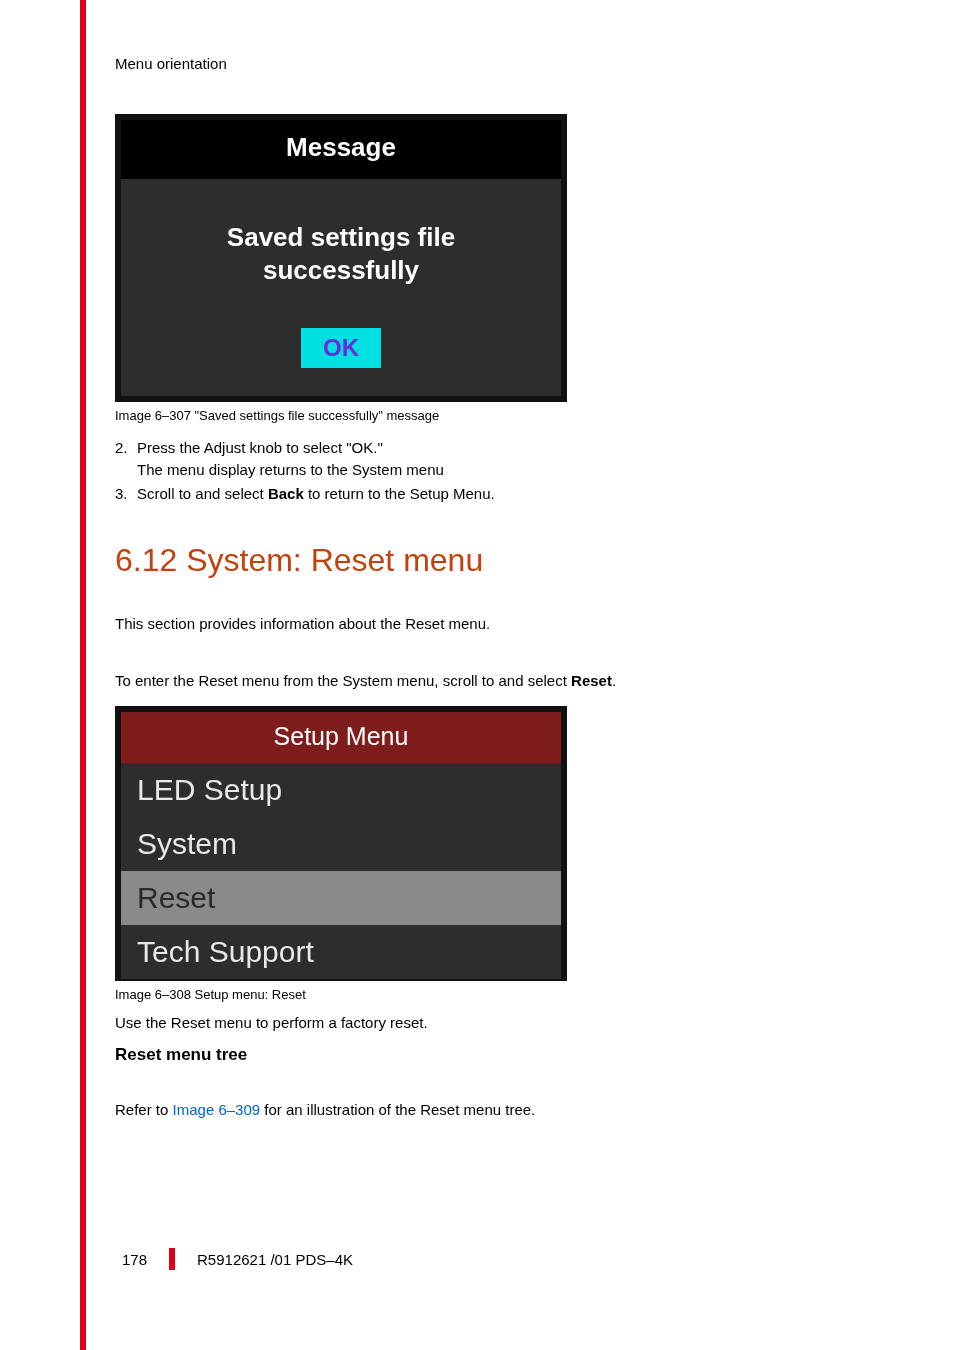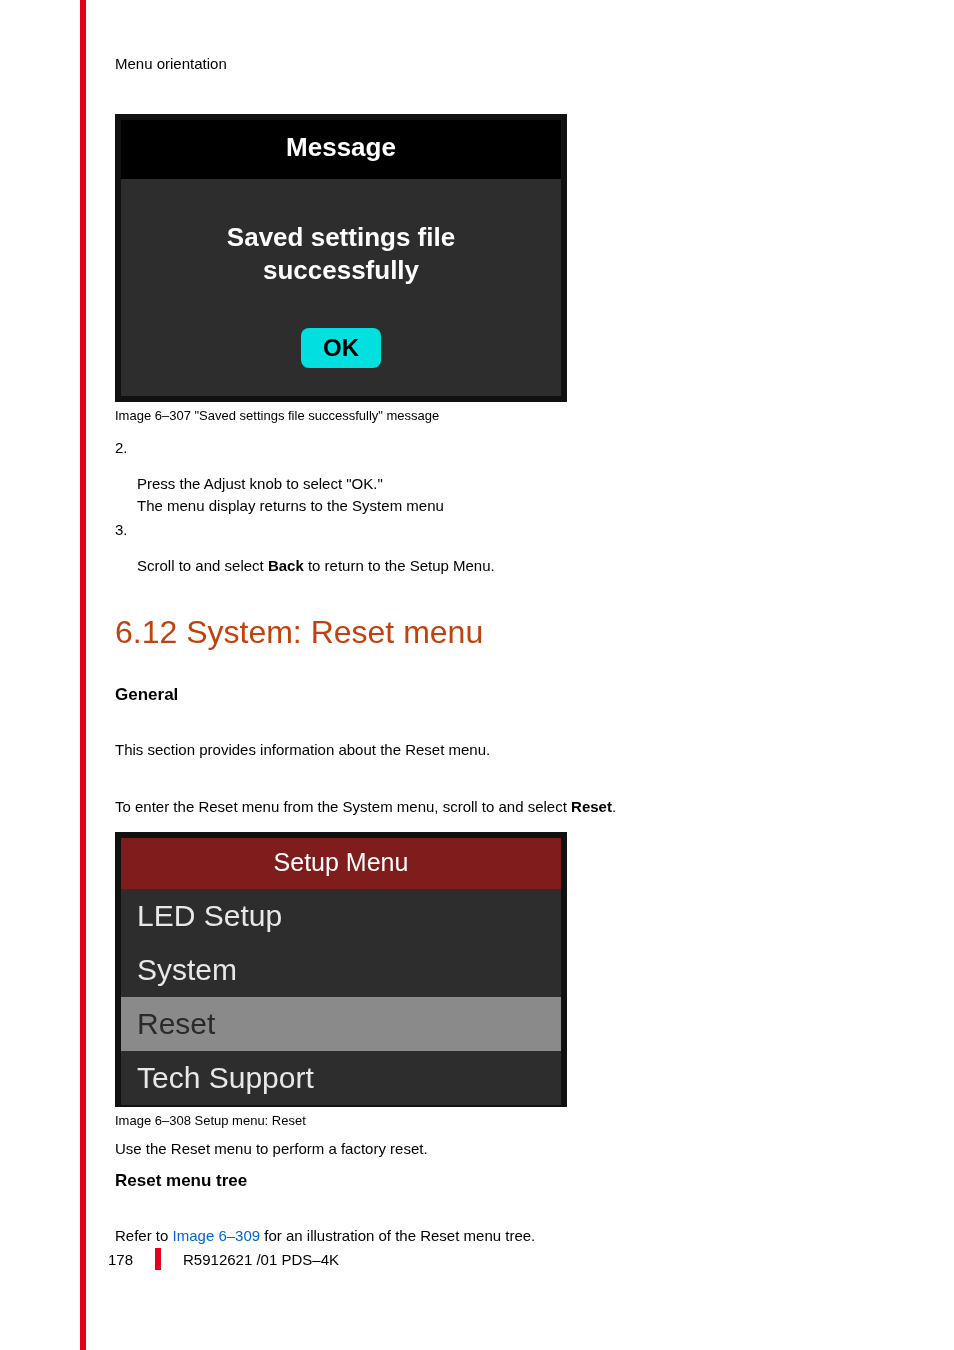--- a/index.html
+++ b/index.html
@@ -7,38 +7,38 @@
   .page { position: relative; width: 954px; height: 1350px; }
   .red-bar { position: absolute; left: 80px; top: 0; width: 6px; height: 1350px; background: #e2001a; }
   .content { position: absolute; left: 115px; top: 55px; width: 770px; }
   .header-breadcrumb { font-size: 15px; margin-bottom: 42px; }
   
   .msg-figure { width: 452px; margin-top: 20px; }
   .msg-outer { background: #111; padding: 6px; }
   .msg-header { background: #000; text-align: center; color: #fff; font-family: "Segoe UI", Arial, sans-serif; font-size: 26px; font-weight: 600; padding: 12px 0 16px; }
   .msg-body { background: #2d2d2d; padding: 42px 10px 28px; text-align: center; }
   .msg-text { color: #fff; font-family: "Segoe UI", Arial, sans-serif; font-size: 26px; font-weight: 600; line-height: 1.25; margin-bottom: 42px; }
-  .msg-ok { display: inline-block; background: #00e0e0; color: #000000; font-weight: 700; font-size: 24px; padding: 6px 22px; font-family: Arial, sans-serif; border-radius: 8px; }
+  .msg-ok { display: inline-block; background: #00e0e0; color: #6d28d9; font-weight: 700; font-size: 24px; padding: 6px 22px; font-family: Arial, sans-serif; }
   .caption { font-size: 13px; margin-top: 6px; }
   .steps { margin-top: 14px; font-size: 15px; line-height: 1.45; }
   .step-row { display: flex; margin-bottom: 2px; }
   .step-num { width: 22px; flex: 0 0 22px; }
-  .step-body { flex: 1; margin-top: 36px; }
+  .step-body { flex: 1; }
   .heading1 { color: #c2410c; font-size: 32px; font-weight: 400; margin-top: 38px; margin-bottom: 34px; }
   .heading2 { font-weight: 700; font-size: 17px; margin-top: 10px; margin-bottom: 6px; }
   .para { font-size: 15px; line-height: 1.5; margin-bottom: 8px; margin-top: 34px; }
   
   .setup-figure { width: 452px; margin-top: 14px; }
   .setup-outer { background: #111; padding: 6px 6px 2px 6px; }
   .setup-header { background: #7f1d1d; color: #fff; text-align: center; font-family: "Segoe UI", Arial, sans-serif; font-size: 25px; font-weight: 400; padding: 10px 0 12px; }
   .setup-list { background: #2d2d2d; }
   .setup-item { color: #e8e8e8; font-family: "Segoe UI", Arial, sans-serif; font-size: 30px; padding: 10px 16px; }
   .setup-item.sel { background: #8a8a8a; color: #2a2a2a; }
   .link { color: #0066cc; }
-  .footer { position: absolute; left: 108px; bottom: 80px; font-size: 15px; display: flex; align-items: center; gap: 22px; }
+  .footer { position: absolute; left: 122px; bottom: 80px; font-size: 15px; display: flex; align-items: center; gap: 22px; }
   .footer .sep { width: 6px; height: 22px; background: #e2001a; display: inline-block; }
 </style>
 </head>
 <body>
 
 <div class="page">
   <div class="red-bar"></div>
 
   <div class="content">
     <div class="header-breadcrumb">Menu orientation</div>
@@ -67,21 +67,20 @@
       </div>
       <div class="step-row">
         <div class="step-num">3.</div>
         <div class="step-body">
           <span>Scroll to and select </span><b>Back</b><span> to return to the Setup Menu.</span>
         </div>
       </div>
     </div>
 
     <div class="heading1">6.12 System: Reset menu</div>
-    <div class="heading2">General</div>
     <div class="para">This section provides information about the Reset menu.</div>
     <div class="para">
       <span>To enter the Reset menu from the System menu, scroll to and select </span><b>Reset</b><span>.</span>
     </div>
 
     <div class="setup-figure">
       <div class="setup-outer">
         <div class="setup-header">Setup Menu</div>
         <div class="setup-list" id="setup-list">
             <div class="setup-item">LED Setup</div>

